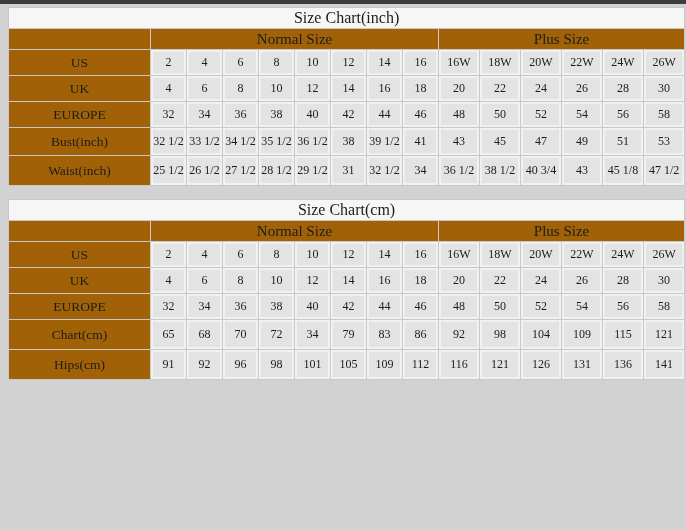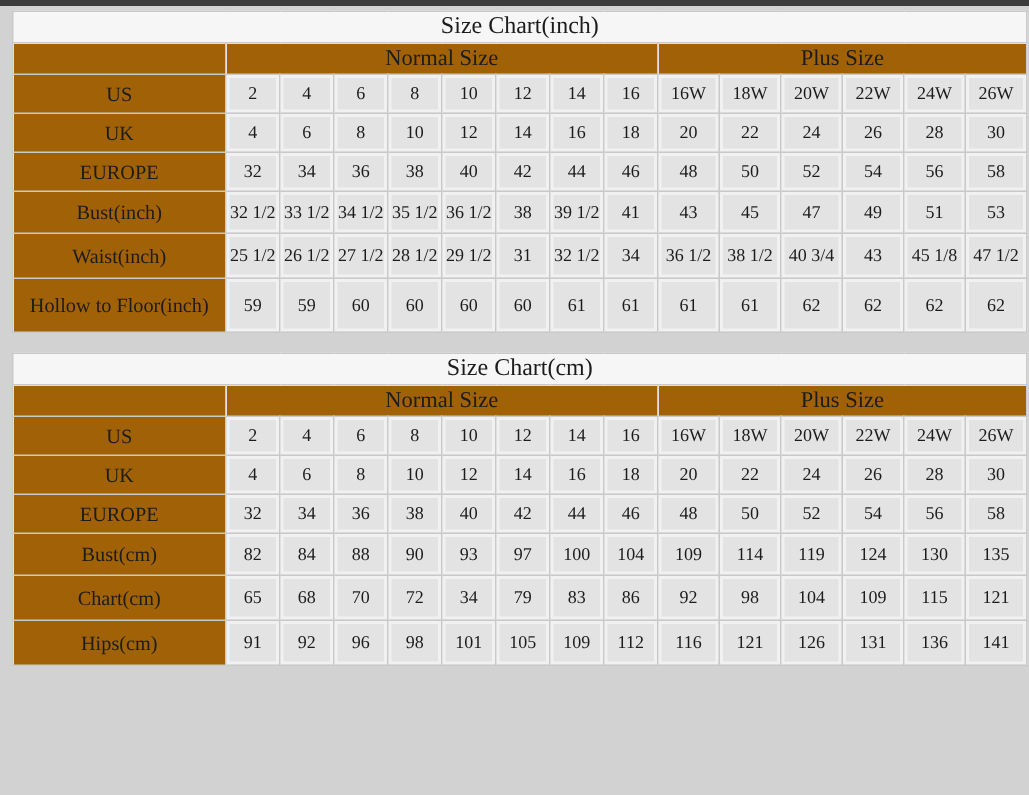--- a/index.html
+++ b/index.html
@@ -175,37 +175,20 @@
           <td class="data-cell">31</td>
           <td class="data-cell">32 1/2</td>
           <td class="data-cell">34</td>
           <td class="data-cell">36 1/2</td>
           <td class="data-cell">38 1/2</td>
           <td class="data-cell">40 3/4</td>
           <td class="data-cell">43</td>
           <td class="data-cell">45 1/8</td>
           <td class="data-cell">47 1/2</td>
         </tr>
-        <tr class="r6">
-          <td class="row-label">Hollow to Floor(inch)</td>
-          <td class="data-cell">59</td>
-          <td class="data-cell">59</td>
-          <td class="data-cell">60</td>
-          <td class="data-cell">60</td>
-          <td class="data-cell">60</td>
-          <td class="data-cell">60</td>
-          <td class="data-cell">61</td>
-          <td class="data-cell">61</td>
-          <td class="data-cell">61</td>
-          <td class="data-cell">61</td>
-          <td class="data-cell">62</td>
-          <td class="data-cell">62</td>
-          <td class="data-cell">62</td>
-          <td class="data-cell">62</td>
-        </tr>
       </tbody>
     </table>
   <div class="spacer"></div>
   <table class="size-chart">
       <colgroup>
         <col class="col-label">
         <col class="col-normal">
         <col class="col-normal">
         <col class="col-normal">
         <col class="col-normal">
@@ -273,37 +256,20 @@
           <td class="data-cell">42</td>
           <td class="data-cell">44</td>
           <td class="data-cell">46</td>
           <td class="data-cell">48</td>
           <td class="data-cell">50</td>
           <td class="data-cell">52</td>
           <td class="data-cell">54</td>
           <td class="data-cell">56</td>
           <td class="data-cell">58</td>
         </tr>
-        <tr class="r3">
-          <td class="row-label">Bust(cm)</td>
-          <td class="data-cell">82</td>
-          <td class="data-cell">84</td>
-          <td class="data-cell">88</td>
-          <td class="data-cell">90</td>
-          <td class="data-cell">93</td>
-          <td class="data-cell">97</td>
-          <td class="data-cell">100</td>
-          <td class="data-cell">104</td>
-          <td class="data-cell">109</td>
-          <td class="data-cell">114</td>
-          <td class="data-cell">119</td>
-          <td class="data-cell">124</td>
-          <td class="data-cell">130</td>
-          <td class="data-cell">135</td>
-        </tr>
         <tr class="r4">
           <td class="row-label">Chart(cm)</td>
           <td class="data-cell">65</td>
           <td class="data-cell">68</td>
           <td class="data-cell">70</td>
           <td class="data-cell">72</td>
           <td class="data-cell">34</td>
           <td class="data-cell">79</td>
           <td class="data-cell">83</td>
           <td class="data-cell">86</td>

